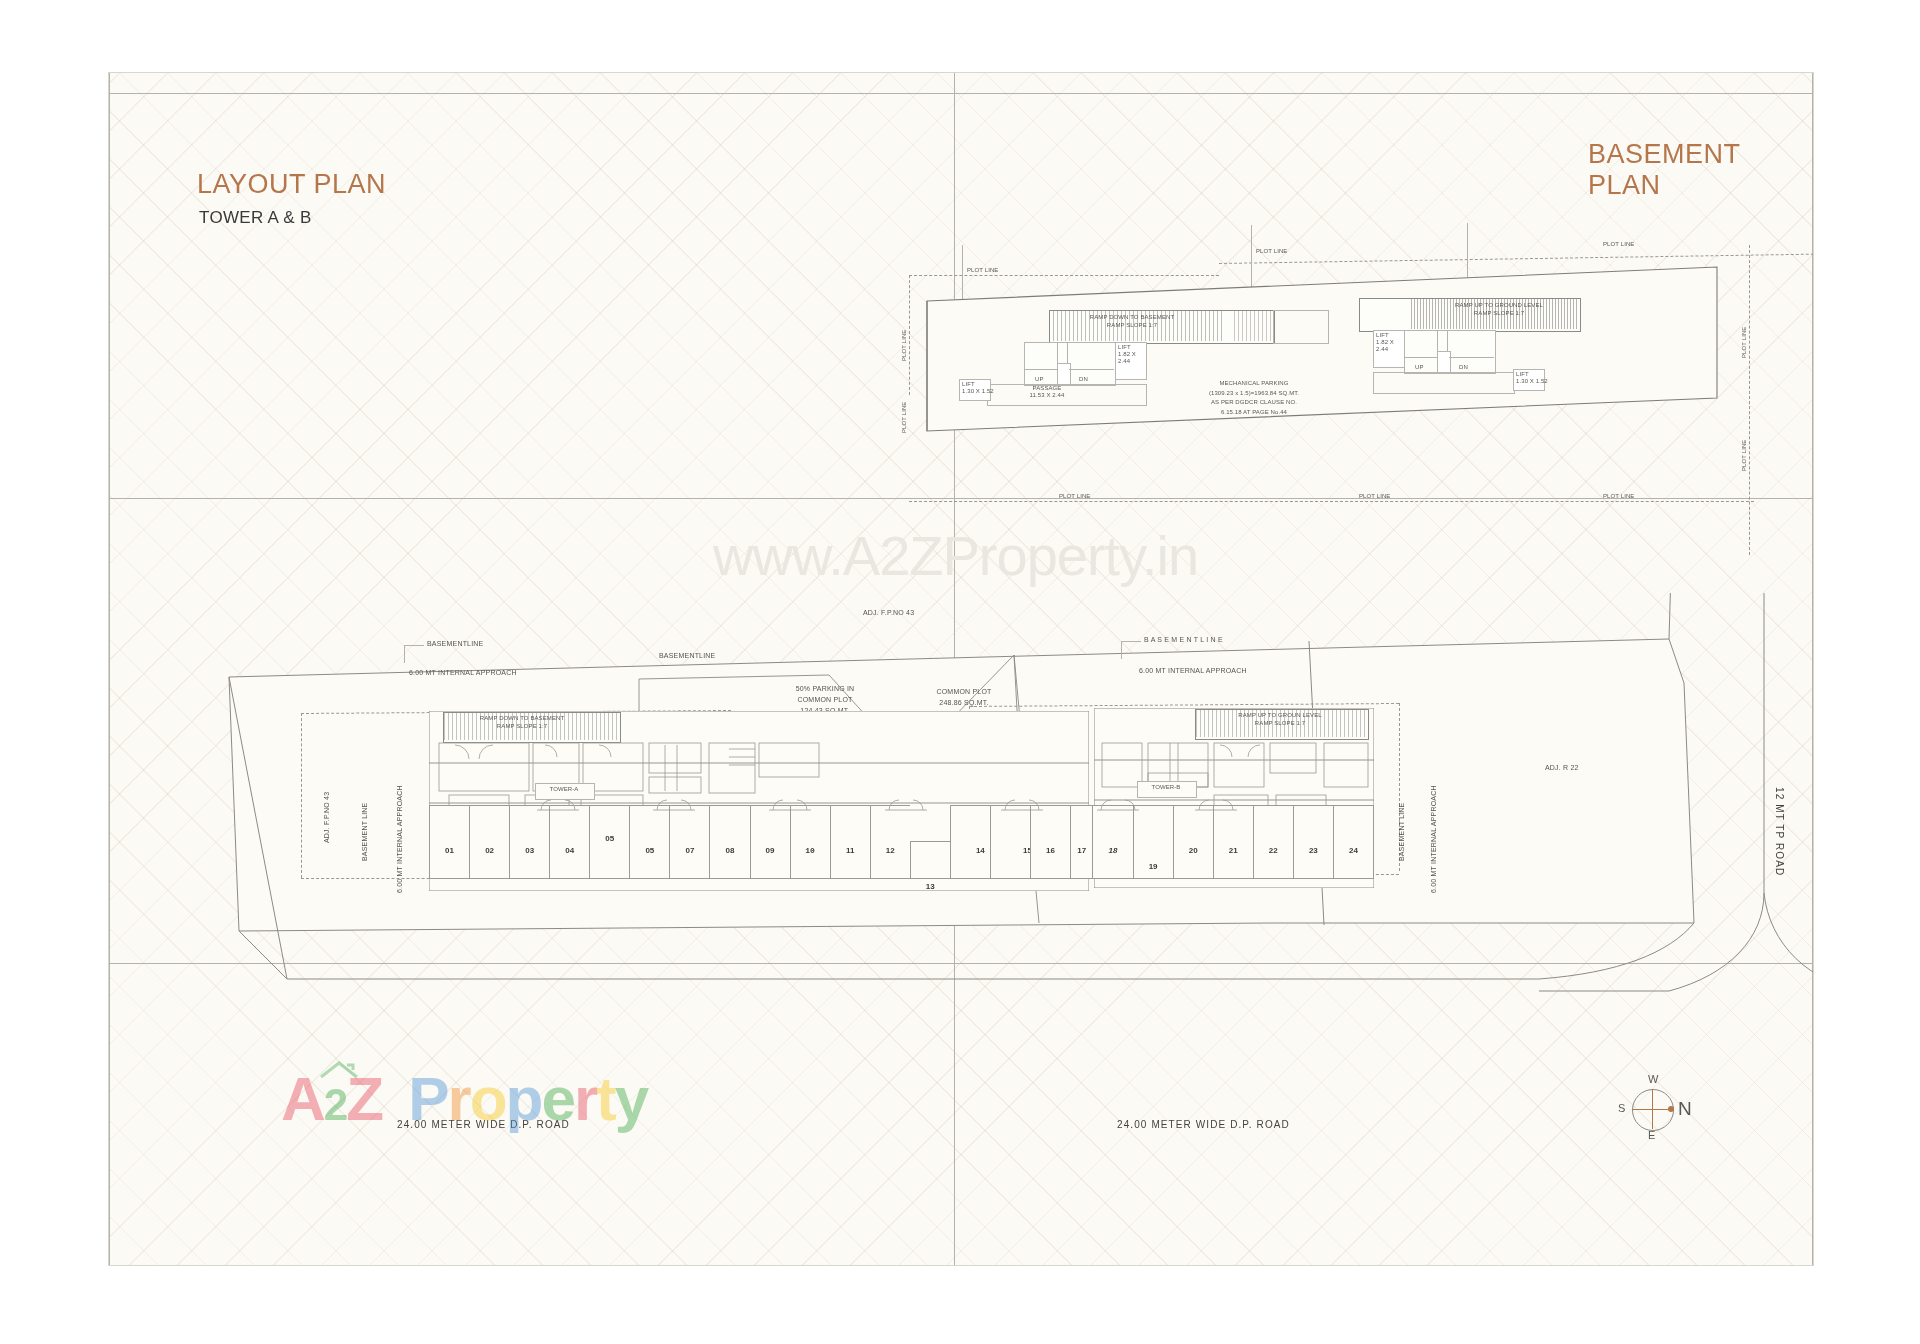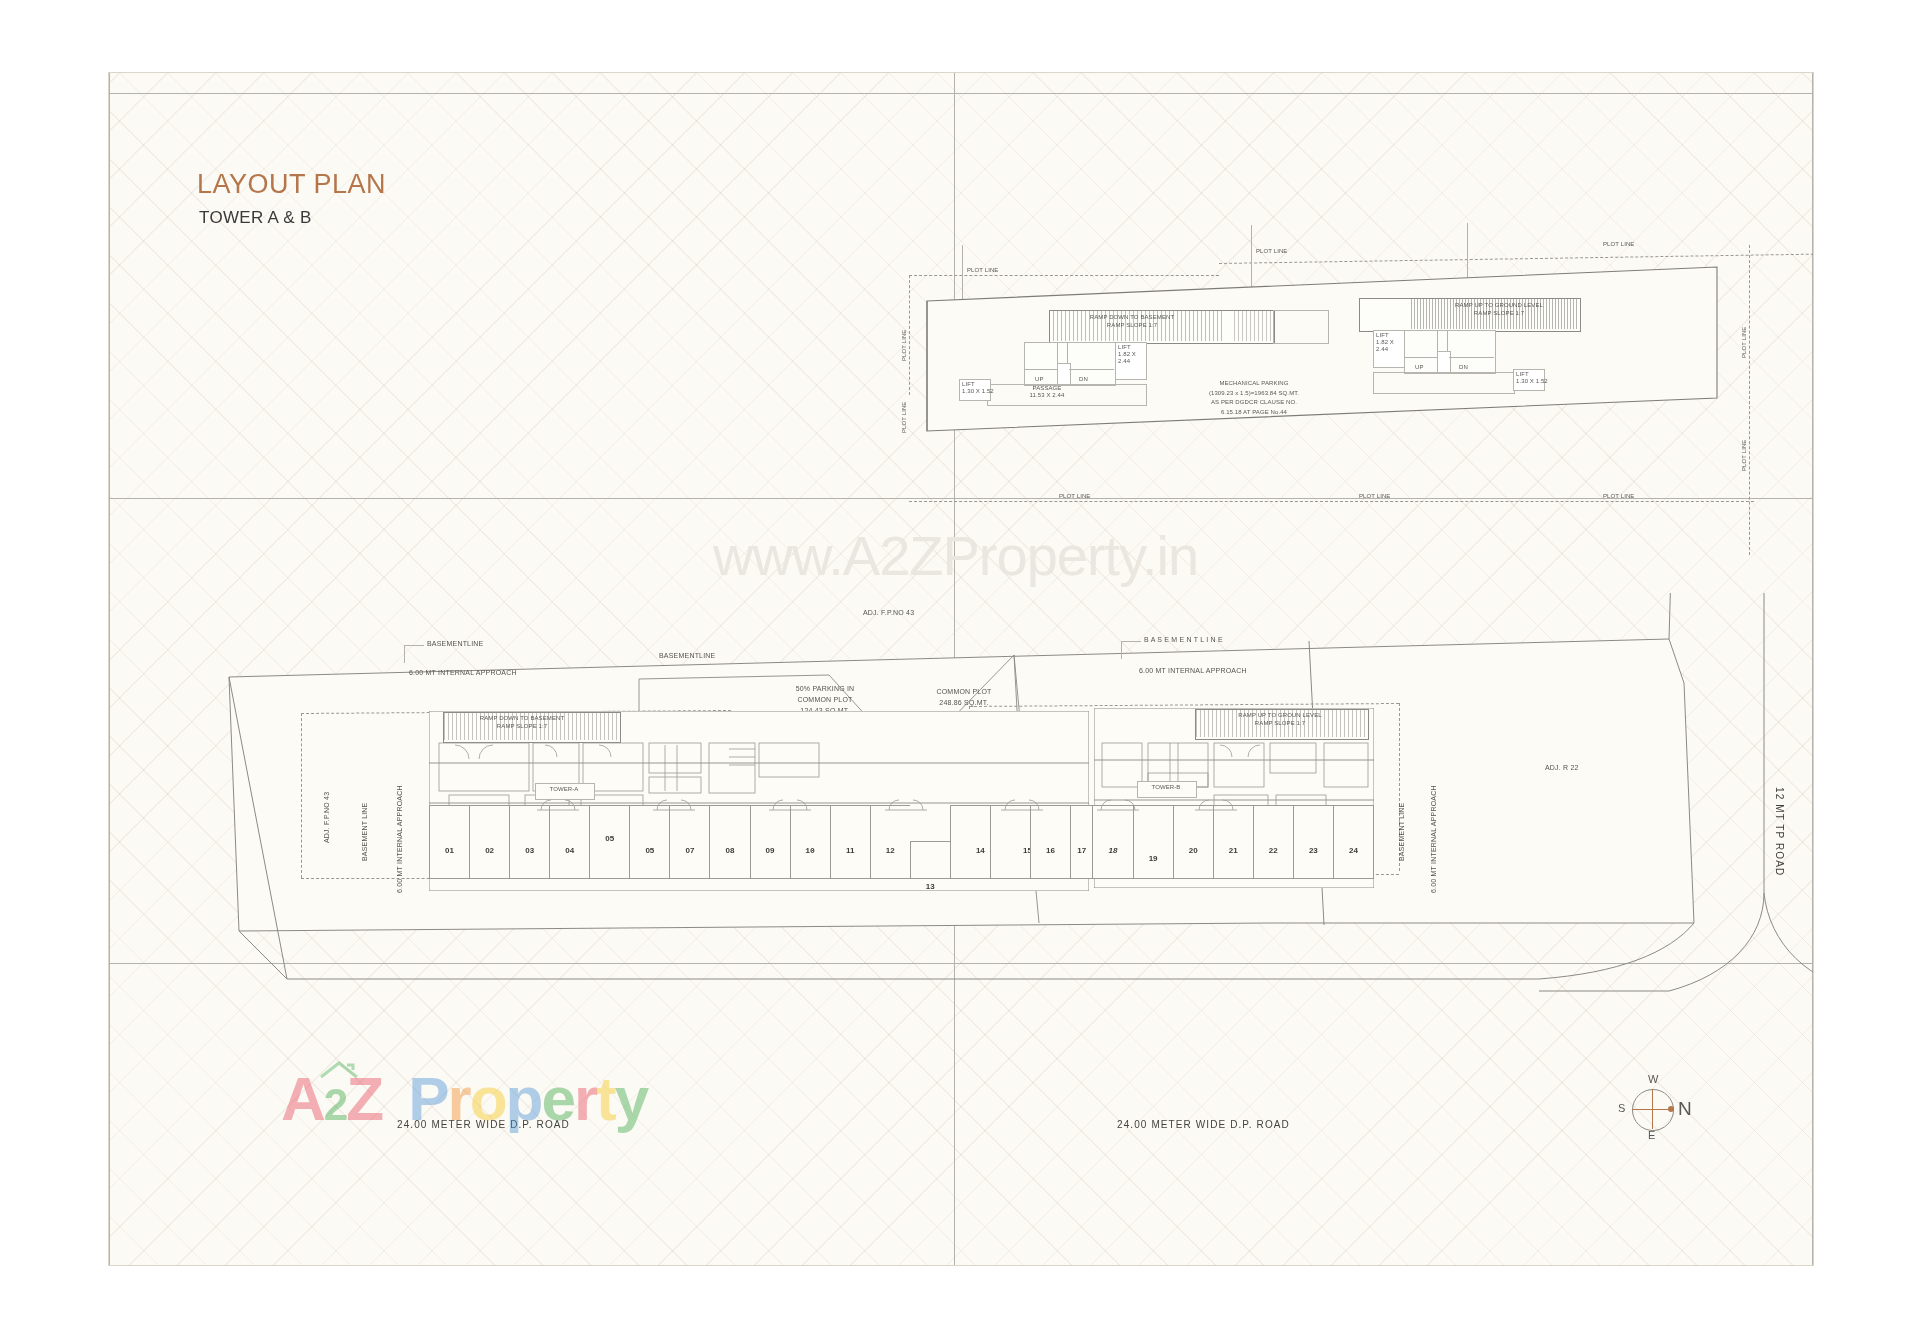--- a/index.html
+++ b/index.html
@@ -67,20 +67,21 @@
   
   .slot-num{font-size:8px;font-weight:bold;color:#3e3c39;}
 </style>
 </head>
 <body>
 
 <div id="sheet">
 
   <div class="abs title-main" style="left:88px; top:96px;">LAYOUT PLAN</div>
   <div class="abs title-sub" style="left:90px; top:135px;">TOWER A &amp; B</div>
+  <div class="abs title-main" style="left:1479px; top:66px;">BASEMENT PLAN</div>
 
   <div class="abs vl-thin" style="left:845px; top:0; height:1192px;"></div>
   <div class="abs hl-thin" style="left:0; top:20px; width:1704px;"></div>
   <div class="abs hl-thin" style="left:0; top:890px; width:1704px;"></div>
   <div class="abs hl-thin" style="left:0; top:425px; width:1704px;"></div>
   <div class="abs vl-thin" style="left:0px; top:0; height:1192px;"></div>
   <div class="abs vl-thin" style="left:1703px; top:0; height:1192px;"></div>
 
   <div class="abs" style="left:770px; top:110px; width:920px; height:370px;">
 
@@ -385,21 +386,21 @@
       <div class="pk" style="flex:1 1 0; border-left:1px solid #9c9a95; border-top:1px solid #9c9a95; border-bottom:1px solid #9c9a95; position:relative; background:#fdfcf7;">
         <span class="slot-num abs" style="left:50%; top:40px; transform:translateX(-50%);">16</span>
       </div>
       <div class="pk" style="flex:.55 1 0; border-left:1px solid #9c9a95; border-top:1px solid #9c9a95; border-bottom:1px solid #9c9a95; position:relative; background:#fdfcf7;">
         <span class="slot-num abs" style="left:50%; top:40px; transform:translateX(-50%);">17</span>
       </div>
       <div class="pk" style="flex:1 1 0; border-left:1px solid #9c9a95; border-top:1px solid #9c9a95; border-bottom:1px solid #9c9a95; position:relative; background:#fdfcf7;font-style:italic;">
         <span class="slot-num abs" style="left:50%; top:40px; transform:translateX(-50%);">18</span>
       </div>
       <div class="pk" style="flex:1 1 0; border-left:1px solid #9c9a95; border-top:1px solid #9c9a95; border-bottom:1px solid #9c9a95; position:relative; background:#fdfcf7;">
-        <span class="slot-num abs" style="left:50%; top:48px; transform:translateX(-50%);">19</span>
+        <span class="slot-num abs" style="left:50%; top:56px; transform:translateX(-50%);">19</span>
       </div>
       <div class="pk" style="flex:1 1 0; border-left:1px solid #9c9a95; border-top:1px solid #9c9a95; border-bottom:1px solid #9c9a95; position:relative; background:#fdfcf7;">
         <span class="slot-num abs" style="left:50%; top:40px; transform:translateX(-50%);">20</span>
       </div>
       <div class="pk" style="flex:1 1 0; border-left:1px solid #9c9a95; border-top:1px solid #9c9a95; border-bottom:1px solid #9c9a95; position:relative; background:#fdfcf7;">
         <span class="slot-num abs" style="left:50%; top:40px; transform:translateX(-50%);">21</span>
       </div>
       <div class="pk" style="flex:1 1 0; border-left:1px solid #9c9a95; border-top:1px solid #9c9a95; border-bottom:1px solid #9c9a95; position:relative; background:#fdfcf7;">
         <span class="slot-num abs" style="left:50%; top:40px; transform:translateX(-50%);">22</span>
       </div>

